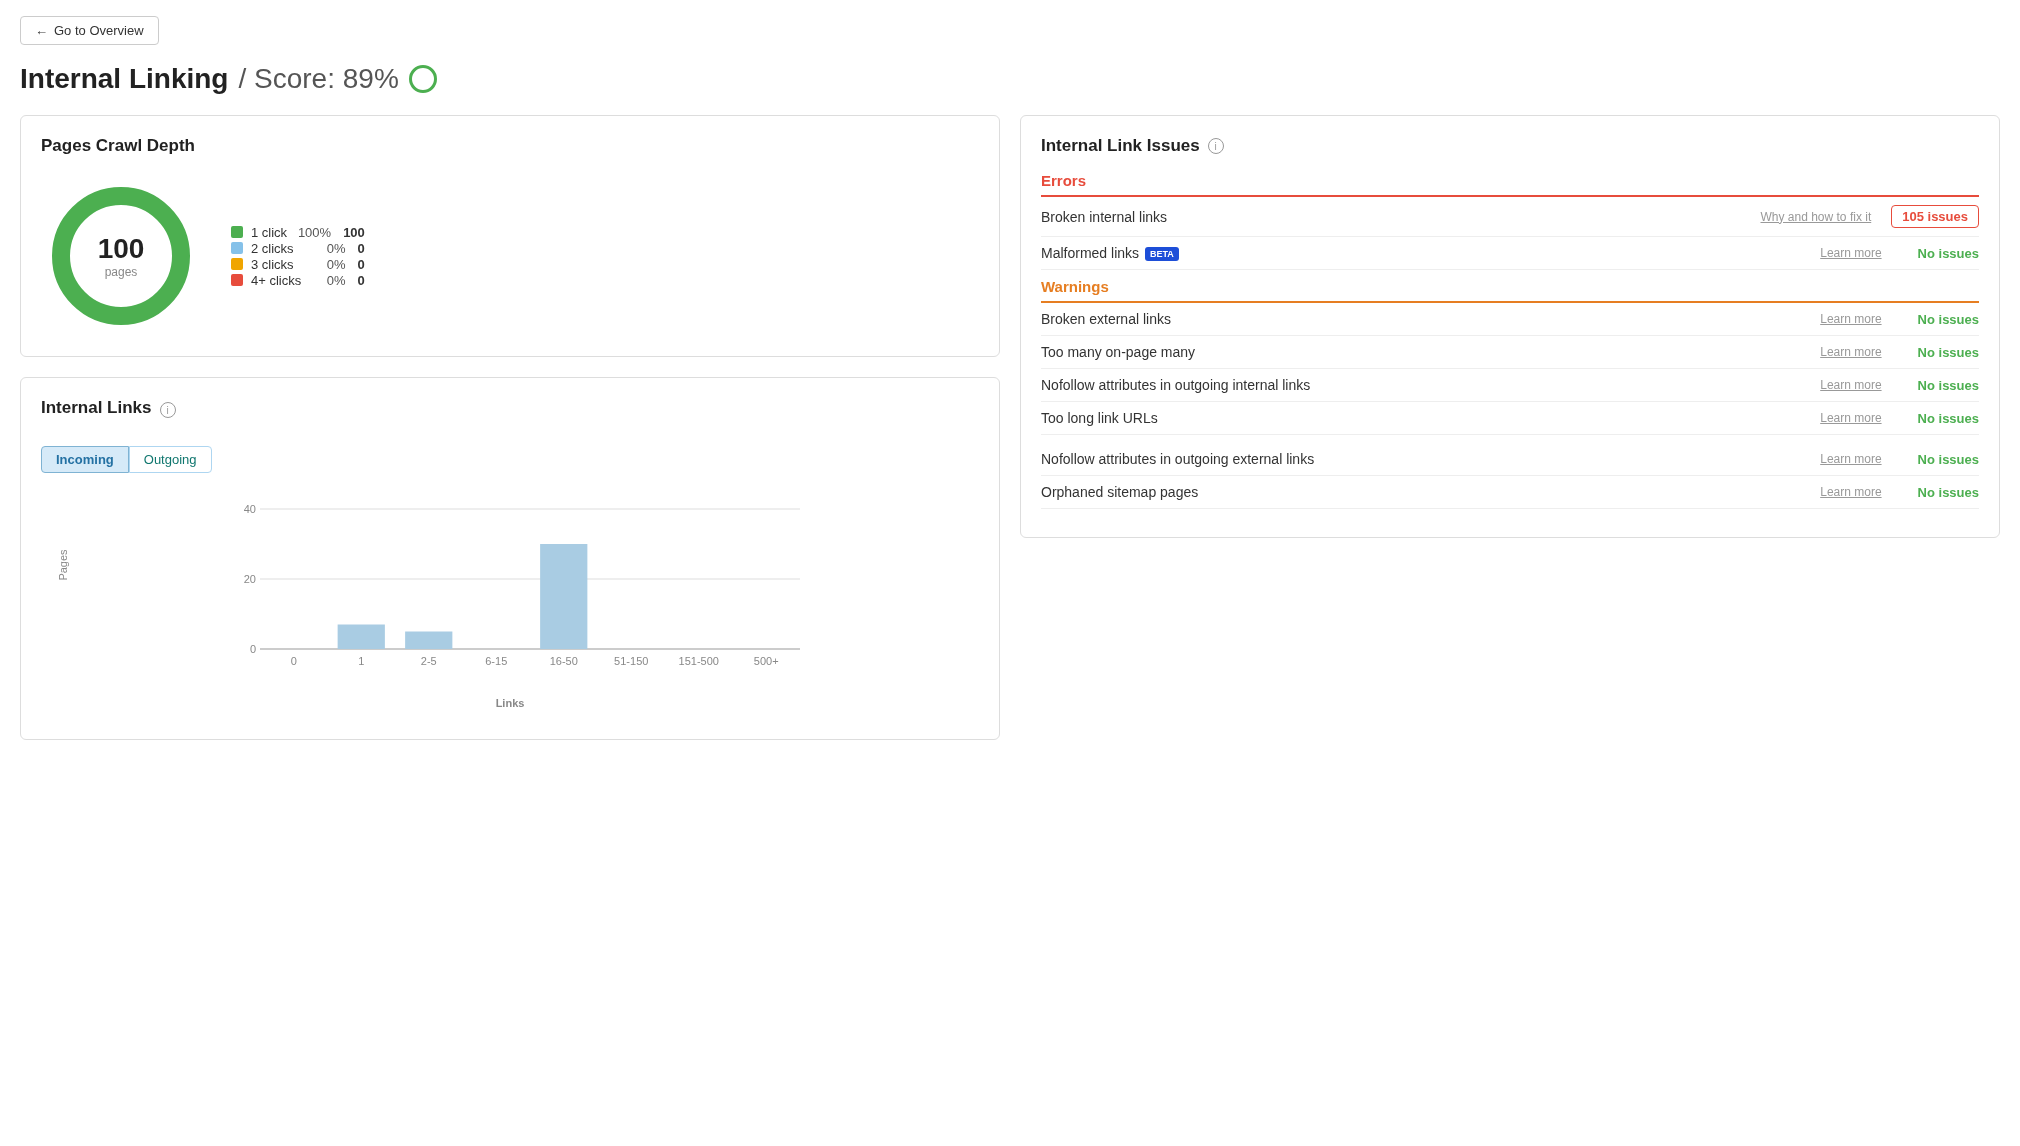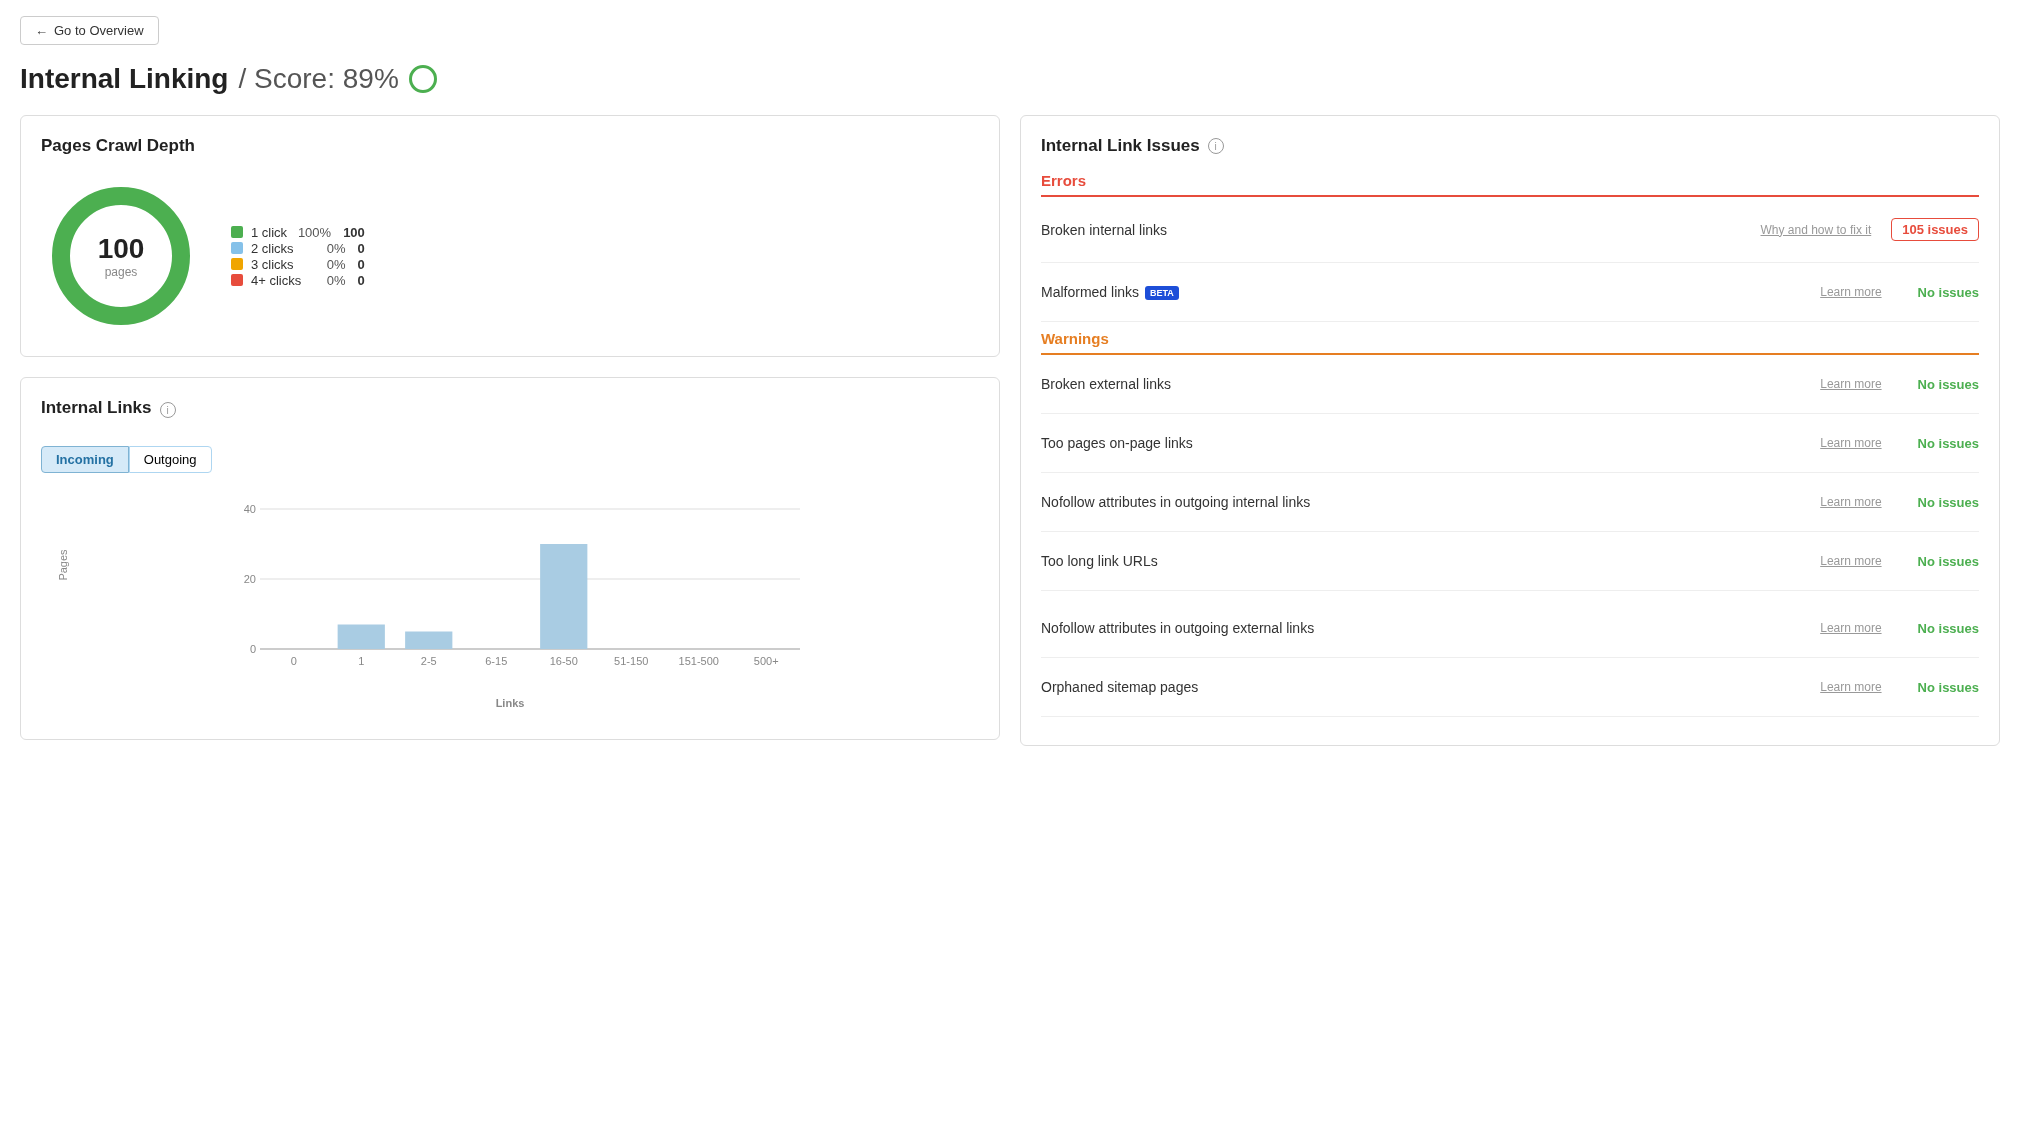--- a/index.html
+++ b/index.html
@@ -77,21 +77,21 @@
     }
     .info-icon {
       width: 16px; height: 16px; border: 1.5px solid #999; border-radius: 50%;
       display: inline-flex; align-items: center; justify-content: center;
       font-size: 10px; color: #999; cursor: default; flex-shrink: 0;
     }
 
     .tab-row { display: flex; gap: 0; margin-bottom: 16px; }
     .tab-btn {
       padding: 5px 14px; border: 1px solid #aed6f1; cursor: pointer; font-size: 13px;
-      background: #fff; color: #000000;
+      background: #fff; color: #0f766e;
     }
     .tab-btn.active {
       background: #d6eaf8; border-color: #7fb3d3; color: #2471a3; font-weight: bold;
     }
     .tab-btn:first-child { border-radius: 4px 0 0 4px; }
     .tab-btn:last-child { border-radius: 0 4px 4px 0; }
     .axis-label-y {
       position: absolute; left: -20px; top: 80px;
       font-size: 11px; color: #888; transform: rotate(-90deg); transform-origin: center;
     }
@@ -109,21 +109,21 @@
       font-size: 15px; font-weight: bold; padding-bottom: 6px;
       border-bottom: 2px solid;
       margin-bottom: 0;
     }
     .section-header.errors { color: #e74c3c; border-color: #e74c3c; }
     .section-header.warnings { color: #e67e22; border-color: #e67e22; }
     .section-header.notices { color: #2471a3; border-color: #2471a3; }
 
     .issue-row {
       display: flex; align-items: center;
-      padding: 21px 0; border-bottom: 1px solid #eee;
+      padding: 8px 0; border-bottom: 1px solid #eee;
     }
     .issue-name { flex: 1; font-size: 14px; color: #333; }
     .beta-badge {
       background: #1d4ed8; color: #fff; font-size: 9px; font-weight: bold;
       padding: 2px 5px; border-radius: 3px; margin-left: 6px; vertical-align: middle;
     }
     .learn-more {
       font-size: 12px; color: #999; text-decoration: underline; cursor: pointer;
       margin-right: 36px; white-space: nowrap;
     }
@@ -260,21 +260,21 @@
             </div>
           </div>
           <div style="margin-bottom: 8px;">
             <div class="section-header warnings">Warnings</div>
             <div class="issue-row">
               <span class="issue-name">Broken external links</span>
               <span class="learn-more">Learn more</span>
               <span class="issue-count no-issues">No issues</span>
             </div>
             <div class="issue-row">
-              <span class="issue-name">Too pages on-page links</span>
+              <span class="issue-name">Too many on-page many</span>
               <span class="learn-more">Learn more</span>
               <span class="issue-count no-issues">No issues</span>
             </div>
             <div class="issue-row">
               <span class="issue-name">Nofollow attributes in outgoing internal links</span>
               <span class="learn-more">Learn more</span>
               <span class="issue-count no-issues">No issues</span>
             </div>
             <div class="issue-row">
               <span class="issue-name">Too long link URLs</span>

